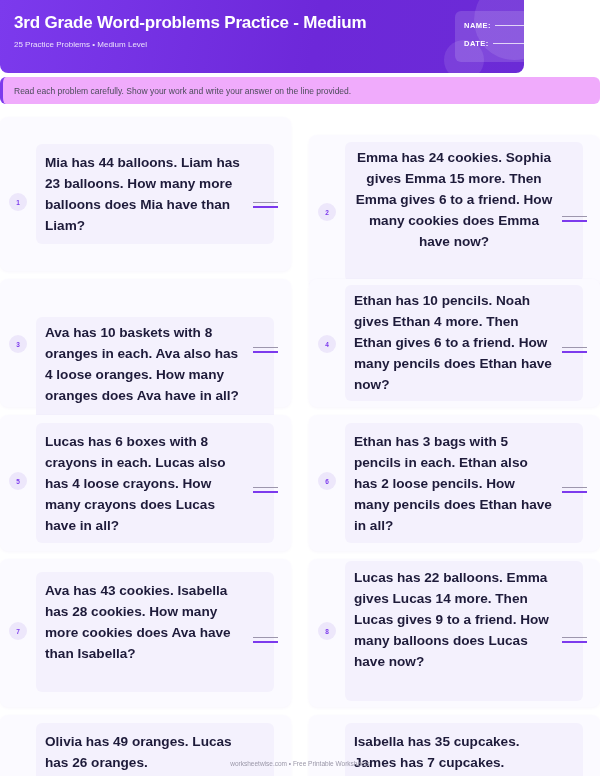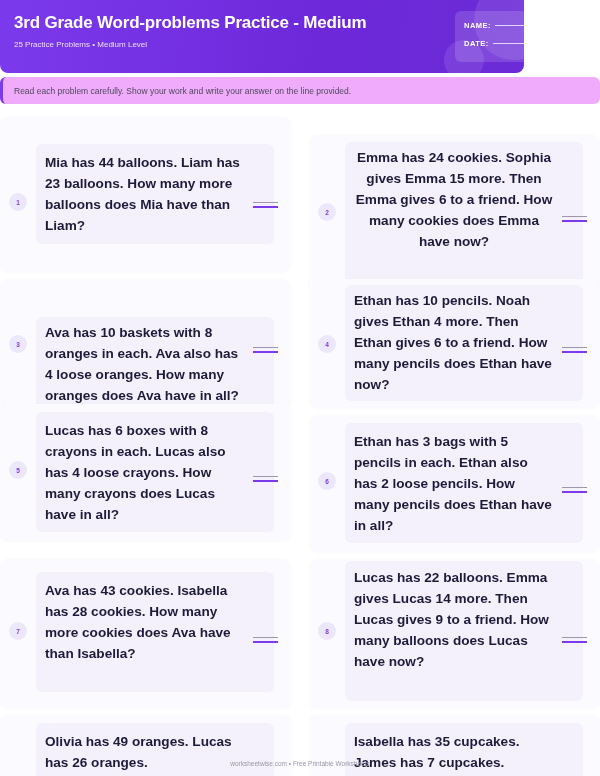--- a/index.html
+++ b/index.html
@@ -145,21 +145,21 @@
     <div class="num" style="top:56px;">4</div>
     <div class="qbox" style="top:6px; height:116px;">
       <div class="qtext" style="top:5px;">Ethan has 10 pencils. Noah gives Ethan 4 more. Then Ethan gives 6 to a friend. How many pencils does Ethan have now?</div>
     </div>
     <div class="ans" style="top:68px;">
         <div class="l1"></div>
         <div class="l2"></div>
       </div>
   </div>
 
-  <div class="card" style="left:0; top:404px; width:291px; height:136px;">
+  <div class="card" style="left:0; top:415px; width:291px; height:136px;">
     <div class="num" style="top:57px;">5</div>
     <div class="qbox" style="top:8px; height:120px;">
       <div class="qtext" style="top:8px;">Lucas has 6 boxes with 8 crayons in each. Lucas also has 4 loose crayons. How many crayons does Lucas have in all?</div>
     </div>
     <div class="ans" style="top:72px;">
         <div class="l1"></div>
         <div class="l2"></div>
       </div>
   </div>
 

